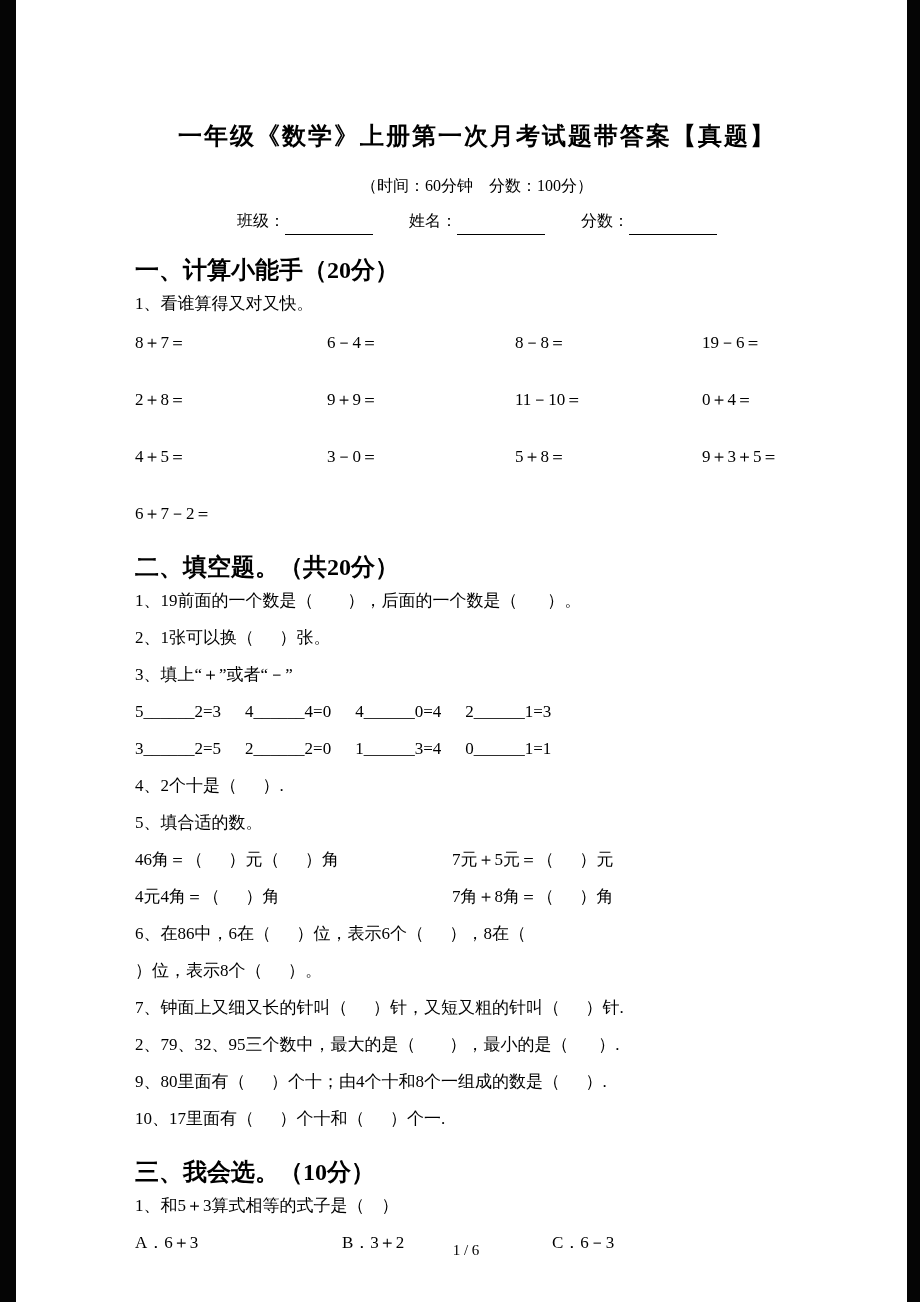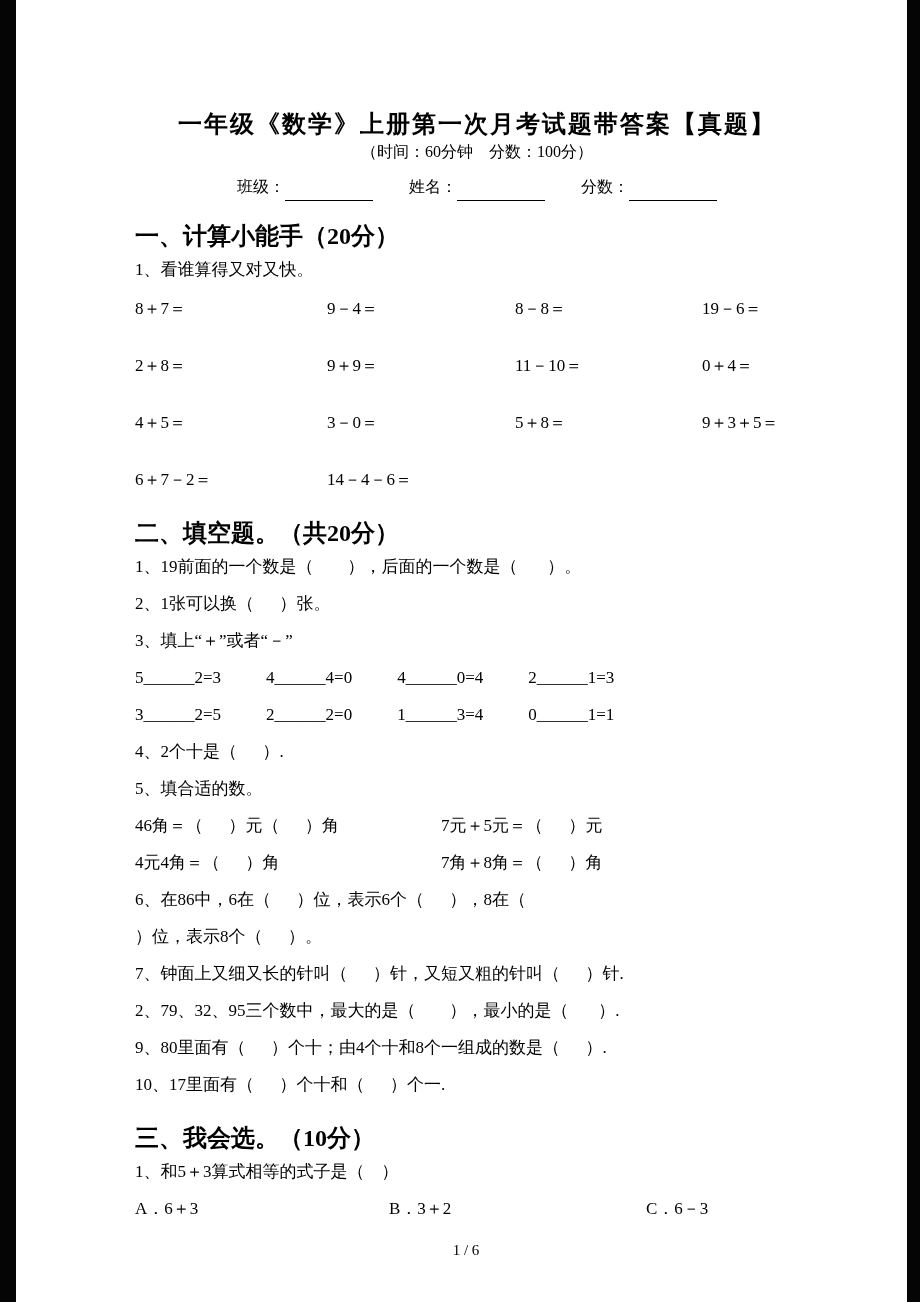--- a/index.html
+++ b/index.html
@@ -8,36 +8,36 @@
     height: 1302px;
     position: relative;
     background: #ffffff;
     color: #000000;
     font-family: "Liberation Serif", "DejaVu Serif", serif;
     overflow: hidden;
   }
   .scan-edge { position: absolute; top: 0; bottom: 0; background: #050505; z-index: 5; }
   .scan-edge.left { left: 0; width: 16px; }
   .scan-edge.right { right: 0; width: 13px; }
-  .content { position: absolute; left: 135px; top: 108px; width: 684px; }
+  .content { position: absolute; left: 135px; top: 120px; width: 684px; }
   .title {
     font-size: 24px; line-height: 32px; font-weight: bold;
     text-align: center; letter-spacing: 2px; white-space: pre;
   }
-  .subtitle { margin-top: 0; font-size: 16px; line-height: 24px; text-align: center; white-space: pre; }
+  .subtitle { margin-top: 22px; font-size: 16px; line-height: 24px; text-align: center; white-space: pre; }
   .form-line { margin-top: 9px; display: flex; justify-content: center; gap: 36px; font-size: 16px; line-height: 28px; }
   .form-group { display: inline-flex; align-items: flex-end; white-space: pre; }
   .blank { display: inline-block; width: 88px; height: 20px; border-bottom: 1px solid #000; }
   .sec-heading { margin-top: 20px; font-size: 24px; line-height: 30px; font-weight: bold; white-space: pre; }
   .line { font-size: 17px; line-height: 37px; height: 37px; white-space: pre; }
   .calc-grid { margin-top: 2px; display: grid; grid-template-columns: 172px 168px 167px auto; gap: 20px; }
   .calc-grid .cell { font-size: 17px; line-height: 37px; white-space: pre; }
-  .fill-row { display: flex; gap: 45px; }
-  .money-row { display: grid; grid-template-columns: 306px auto; height: 37px; }
-  .options-row { display: grid; grid-template-columns: 207px 210px auto; gap: 47px; }
+  .fill-row { display: flex; gap: 24px; }
+  .money-row { display: grid; grid-template-columns: 306px auto; height: 37px; gap: 11px; }
+  .options-row { display: grid; grid-template-columns: 207px 210px auto; }
   .footer {
     position: absolute; left: 12px; right: 0; bottom: 42px;
     text-align: center; font-size: 15px; line-height: 20px; white-space: pre;
   }
 </style>
 </head>
 <body>
 
 <div class="scan-edge left"></div>
 <div class="scan-edge right"></div>
@@ -51,33 +51,32 @@
     <span class="form-group"><span>班级：</span><span class="blank"></span></span>
     <span class="form-group"><span>姓名：</span><span class="blank"></span></span>
     <span class="form-group"><span>分数：</span><span class="blank"></span></span>
   </div>
 
   <div class="sec-heading">一、计算小能手（20分）</div>
   <div class="line">1、看谁算得又对又快。</div>
 
   <div class="calc-grid">
     <span class="cell">8＋7＝</span>
-    <span class="cell">9－4＝</span>
+    <span class="cell">6－4＝</span>
     <span class="cell">8－8＝</span>
     <span class="cell">19－6＝</span>
     <span class="cell">2＋8＝</span>
     <span class="cell">9＋9＝</span>
     <span class="cell">11－10＝</span>
     <span class="cell">0＋4＝</span>
     <span class="cell">4＋5＝</span>
     <span class="cell">3－0＝</span>
     <span class="cell">5＋8＝</span>
     <span class="cell">9＋3＋5＝</span>
     <span class="cell">6＋7－2＝</span>
-    <span class="cell">14－4－6＝</span>
   </div>
 
   <div class="sec-heading">二、填空题。（共20分）</div>
 
   <div class="line">1、19前面的一个数是（        ），后面的一个数是（       ）。</div>
   <div class="line">2、1张可以换（      ）张。</div>
   <div class="line">3、填上“＋”或者“－”</div>
 
   <div class="line fill-row">
     <span>5______2=3</span>

